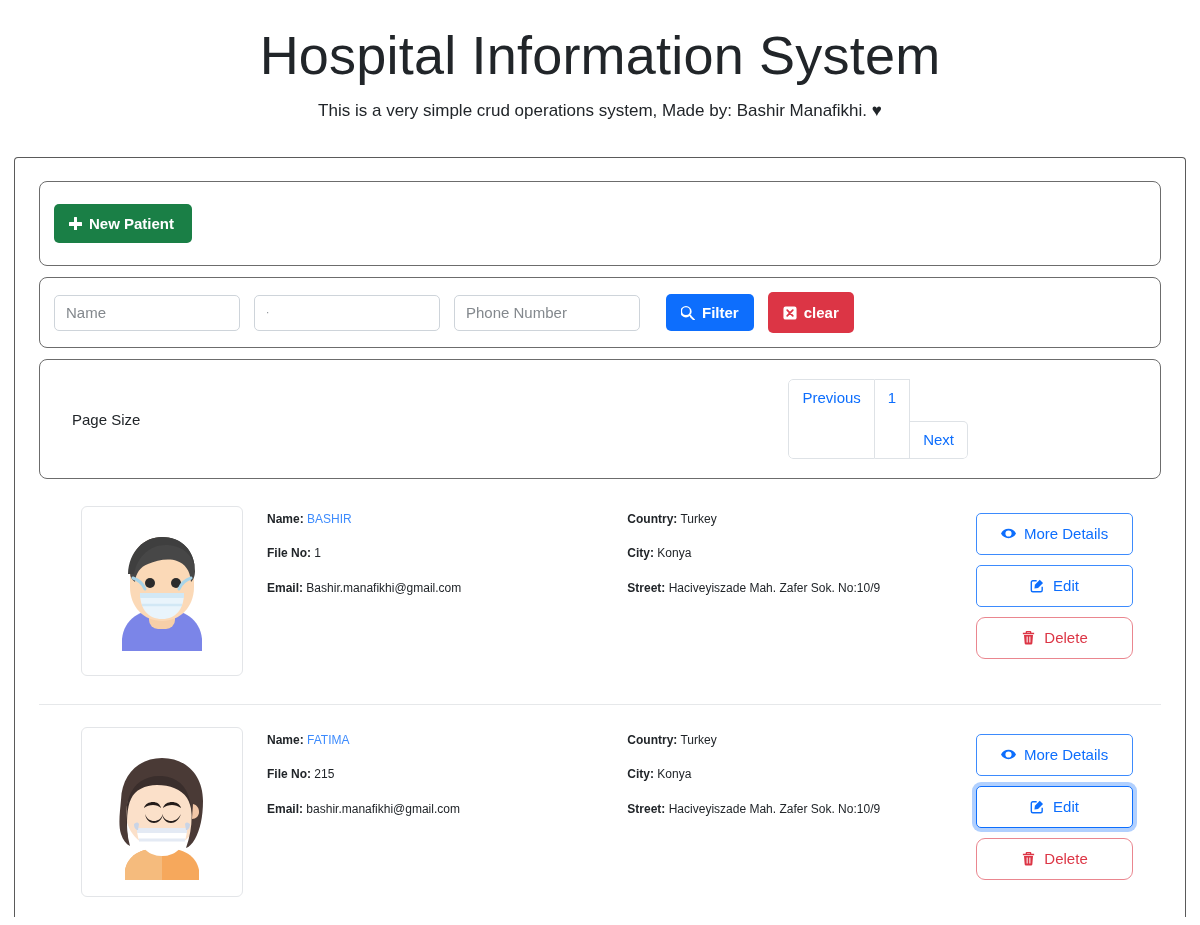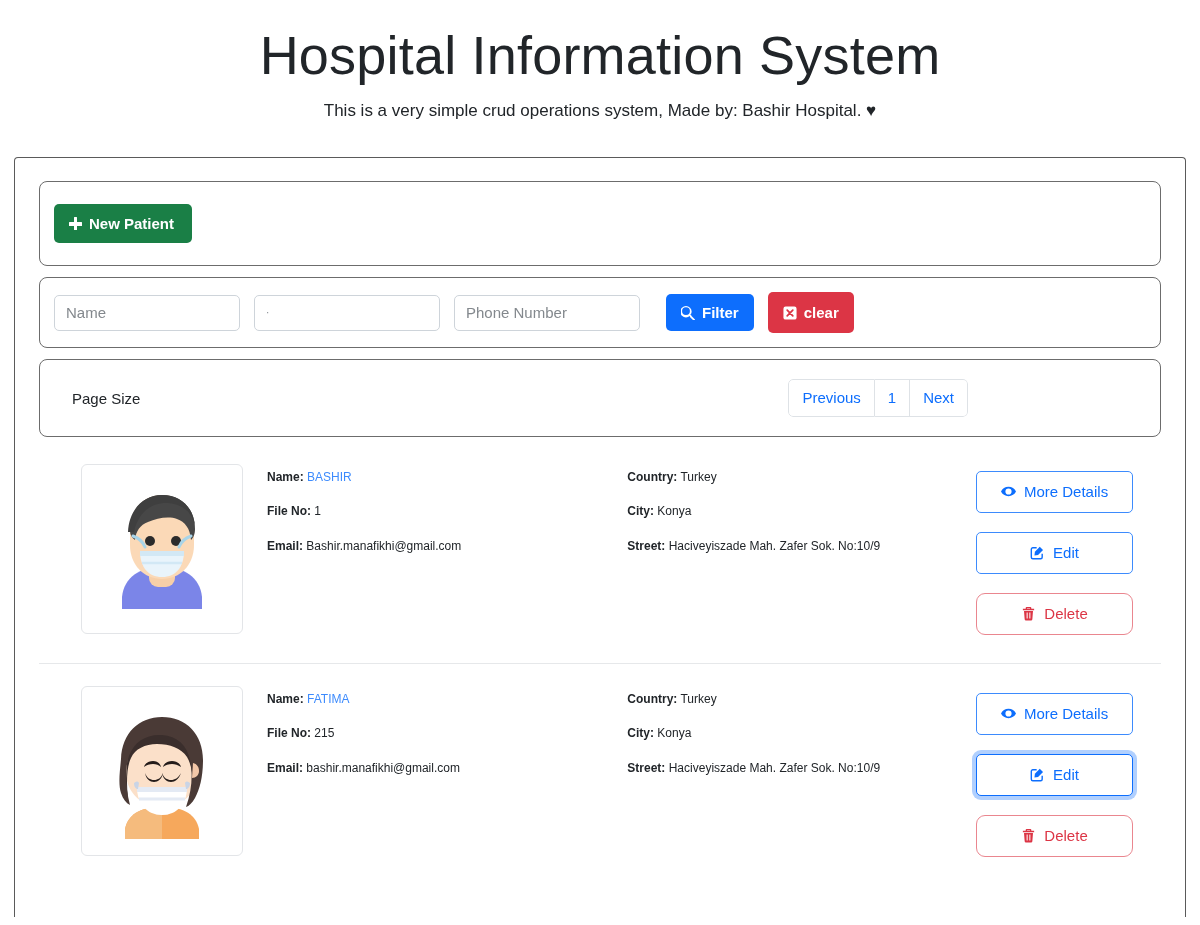--- a/index.html
+++ b/index.html
@@ -155,21 +155,21 @@
     border: 1px solid #dee2e6;
     border-left-width: 0;
     padding: 8px 13px;
     font-size: 15px;
     color: #0d6efd;
     background: #fff;
     cursor: pointer;
     line-height: 1.3;
   }
   .page-item:first-child { border-left-width: 1px; border-radius: 5px 0 0 5px; }
-  .page-item:last-child  { border-radius: 0 5px 5px 0; }
+  .page-item:last-child  { border-radius: 0 5px 5px 0; margin-top: 42px; }
 
   
   .patient-list { padding: 0 13px; }
   .patient-row {
     display: flex;
     align-items: flex-start;
     padding: 22px 0 28px 0;
     border-top: 1px solid #e6e8ea;
   }
   .patient-row:first-child { border-top: none; padding-top: 16px; }
@@ -192,21 +192,21 @@
   .field:last-child { margin-bottom: 0; }
   .field b { font-weight: 700; }
   .name-link { color: #3d8bfd; }
 
   .col-actions {
     margin-left: auto;
     width: 162px;
     margin-right: 28px;
     display: flex;
     flex-direction: column;
-    gap: 19px;
+    gap: 10px;
     padding-top: 7px;
   }
   .btn-outline {
     width: 100%;
     height: 42px;
     background: #fff;
     border: 1px solid #3d8bfd;
     color: #0d6efd;
     border-radius: 5px;
     font-size: 15px;
@@ -227,21 +227,21 @@
     gap: 8px;
   }
   .ico { width: 15px; height: 15px; flex: none; display: block; }
 </style>
 </head>
 <body>
 
 <div class="page-header">
   <h1 class="app-title">Hospital Information System</h1>
   <p class="app-subtitle">
-    <span>This is a very simple crud operations system, Made by: Bashir Hospital.</span>
+    <span>This is a very simple crud operations system, Made by: Bashir Manafikhi.</span>
     <span class="heart">♥</span>
   </p>
 </div>
 
 <div class="outer-card">
 
   <div class="panel panel-newpatient">
     <button class="btn btn-new">
       <span class="icon-plus"></span>
       <span>New Patient</span>

